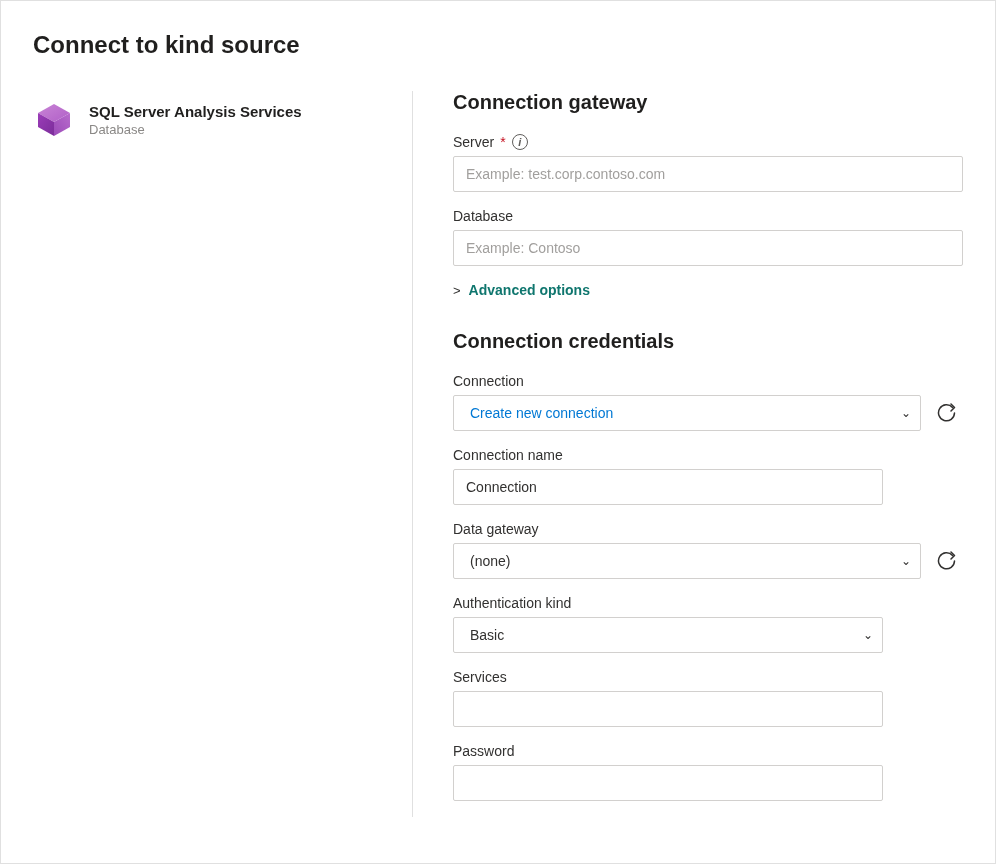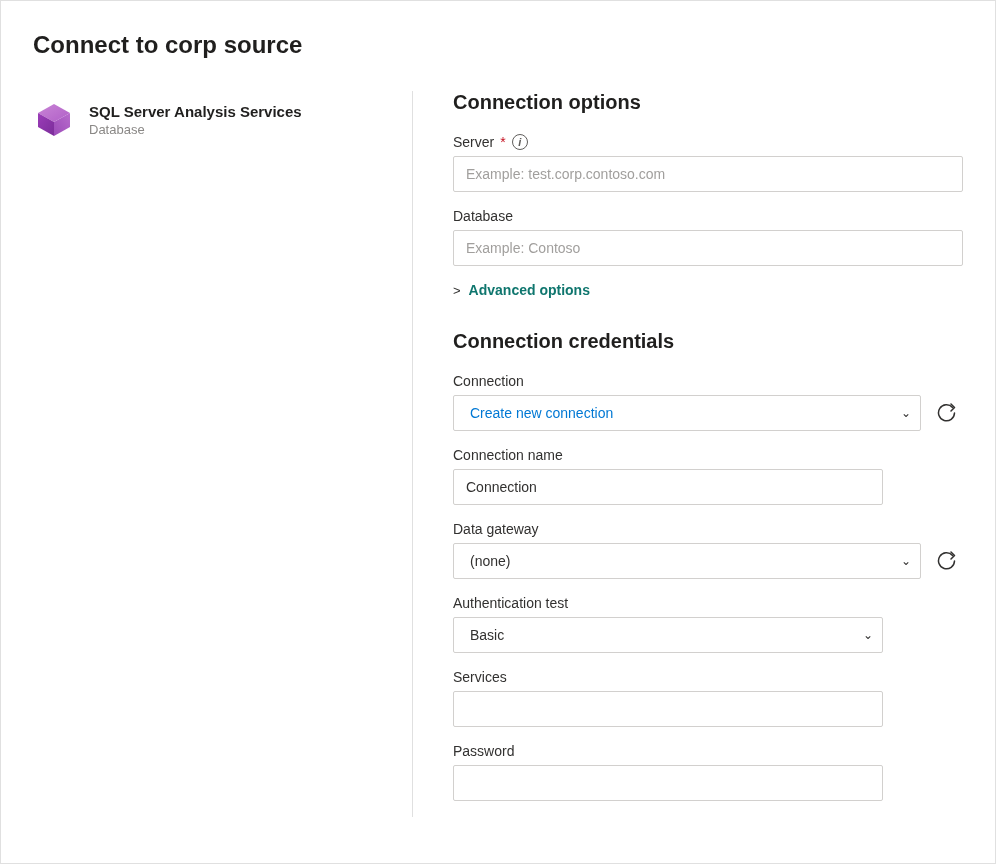--- a/index.html
+++ b/index.html
@@ -225,21 +225,21 @@
     }
 
     .section-credentials {
       margin-top: 8px;
     }
   </style>
 </head>
 <body>
 
 <div class="page-container">
-  <h1 class="page-title">Connect to corp source</h1>
+  <h1 class="page-title">Connect to kind source</h1>
 
   <div class="main-layout">
 
     <div class="left-panel">
       <div class="source-item">
 
         <svg class="cube-icon" viewBox="0 0 42 42" xmlns="http://www.w3.org/2000/svg">
           <defs>
             <linearGradient id="cubeTop" x1="0%" y1="0%" x2="100%" y2="100%">
               <stop offset="0%" style="stop-color:#c984d6;stop-opacity:1"></stop>
@@ -264,21 +264,21 @@
 
         <div class="source-info">
           <span class="source-name">SQL Server Analysis Services</span>
           <span class="source-type">Database</span>
         </div>
       </div>
     </div>
 
     <div class="right-panel">
 
-      <h2 class="section-title">Connection options</h2>
+      <h2 class="section-title">Connection gateway</h2>
 
       <div class="field-group">
         <div class="field-label">
           <span>Server</span>
           <span class="required-asterisk">*</span>
           <span class="info-icon">i</span>
         </div>
         <input type="text" class="text-input" placeholder="Example: test.corp.contoso.com" style="">
       </div>
 
@@ -339,21 +339,21 @@
               <svg width="20" height="20" viewBox="0 0 20 20" fill="none" xmlns="http://www.w3.org/2000/svg">
                 <path d="M15.5 4.5A8 8 0 1 0 17.5 10" stroke="#323130" stroke-width="1.5" stroke-linecap="round" fill="none"></path>
                 <polyline points="14,1 17.5,4.5 14,8" stroke="#323130" stroke-width="1.5" stroke-linecap="round" stroke-linejoin="round" fill="none"></polyline>
               </svg>
             </button>
           </div>
         </div>
 
         <div class="field-group">
           <div class="field-label">
-            <span>Authentication test</span>
+            <span>Authentication kind</span>
           </div>
           <div class="dropdown-field" style="max-width: 430px; border-radius: 8px;">
             <select class="dropdown-select">
               <option value="basic" selected="">Basic</option>
               <option value="windows">Windows</option>
               <option value="oauth2">OAuth2</option>
             </select>
             <span class="dropdown-chevron">⌄</span>
           </div>
         </div>

